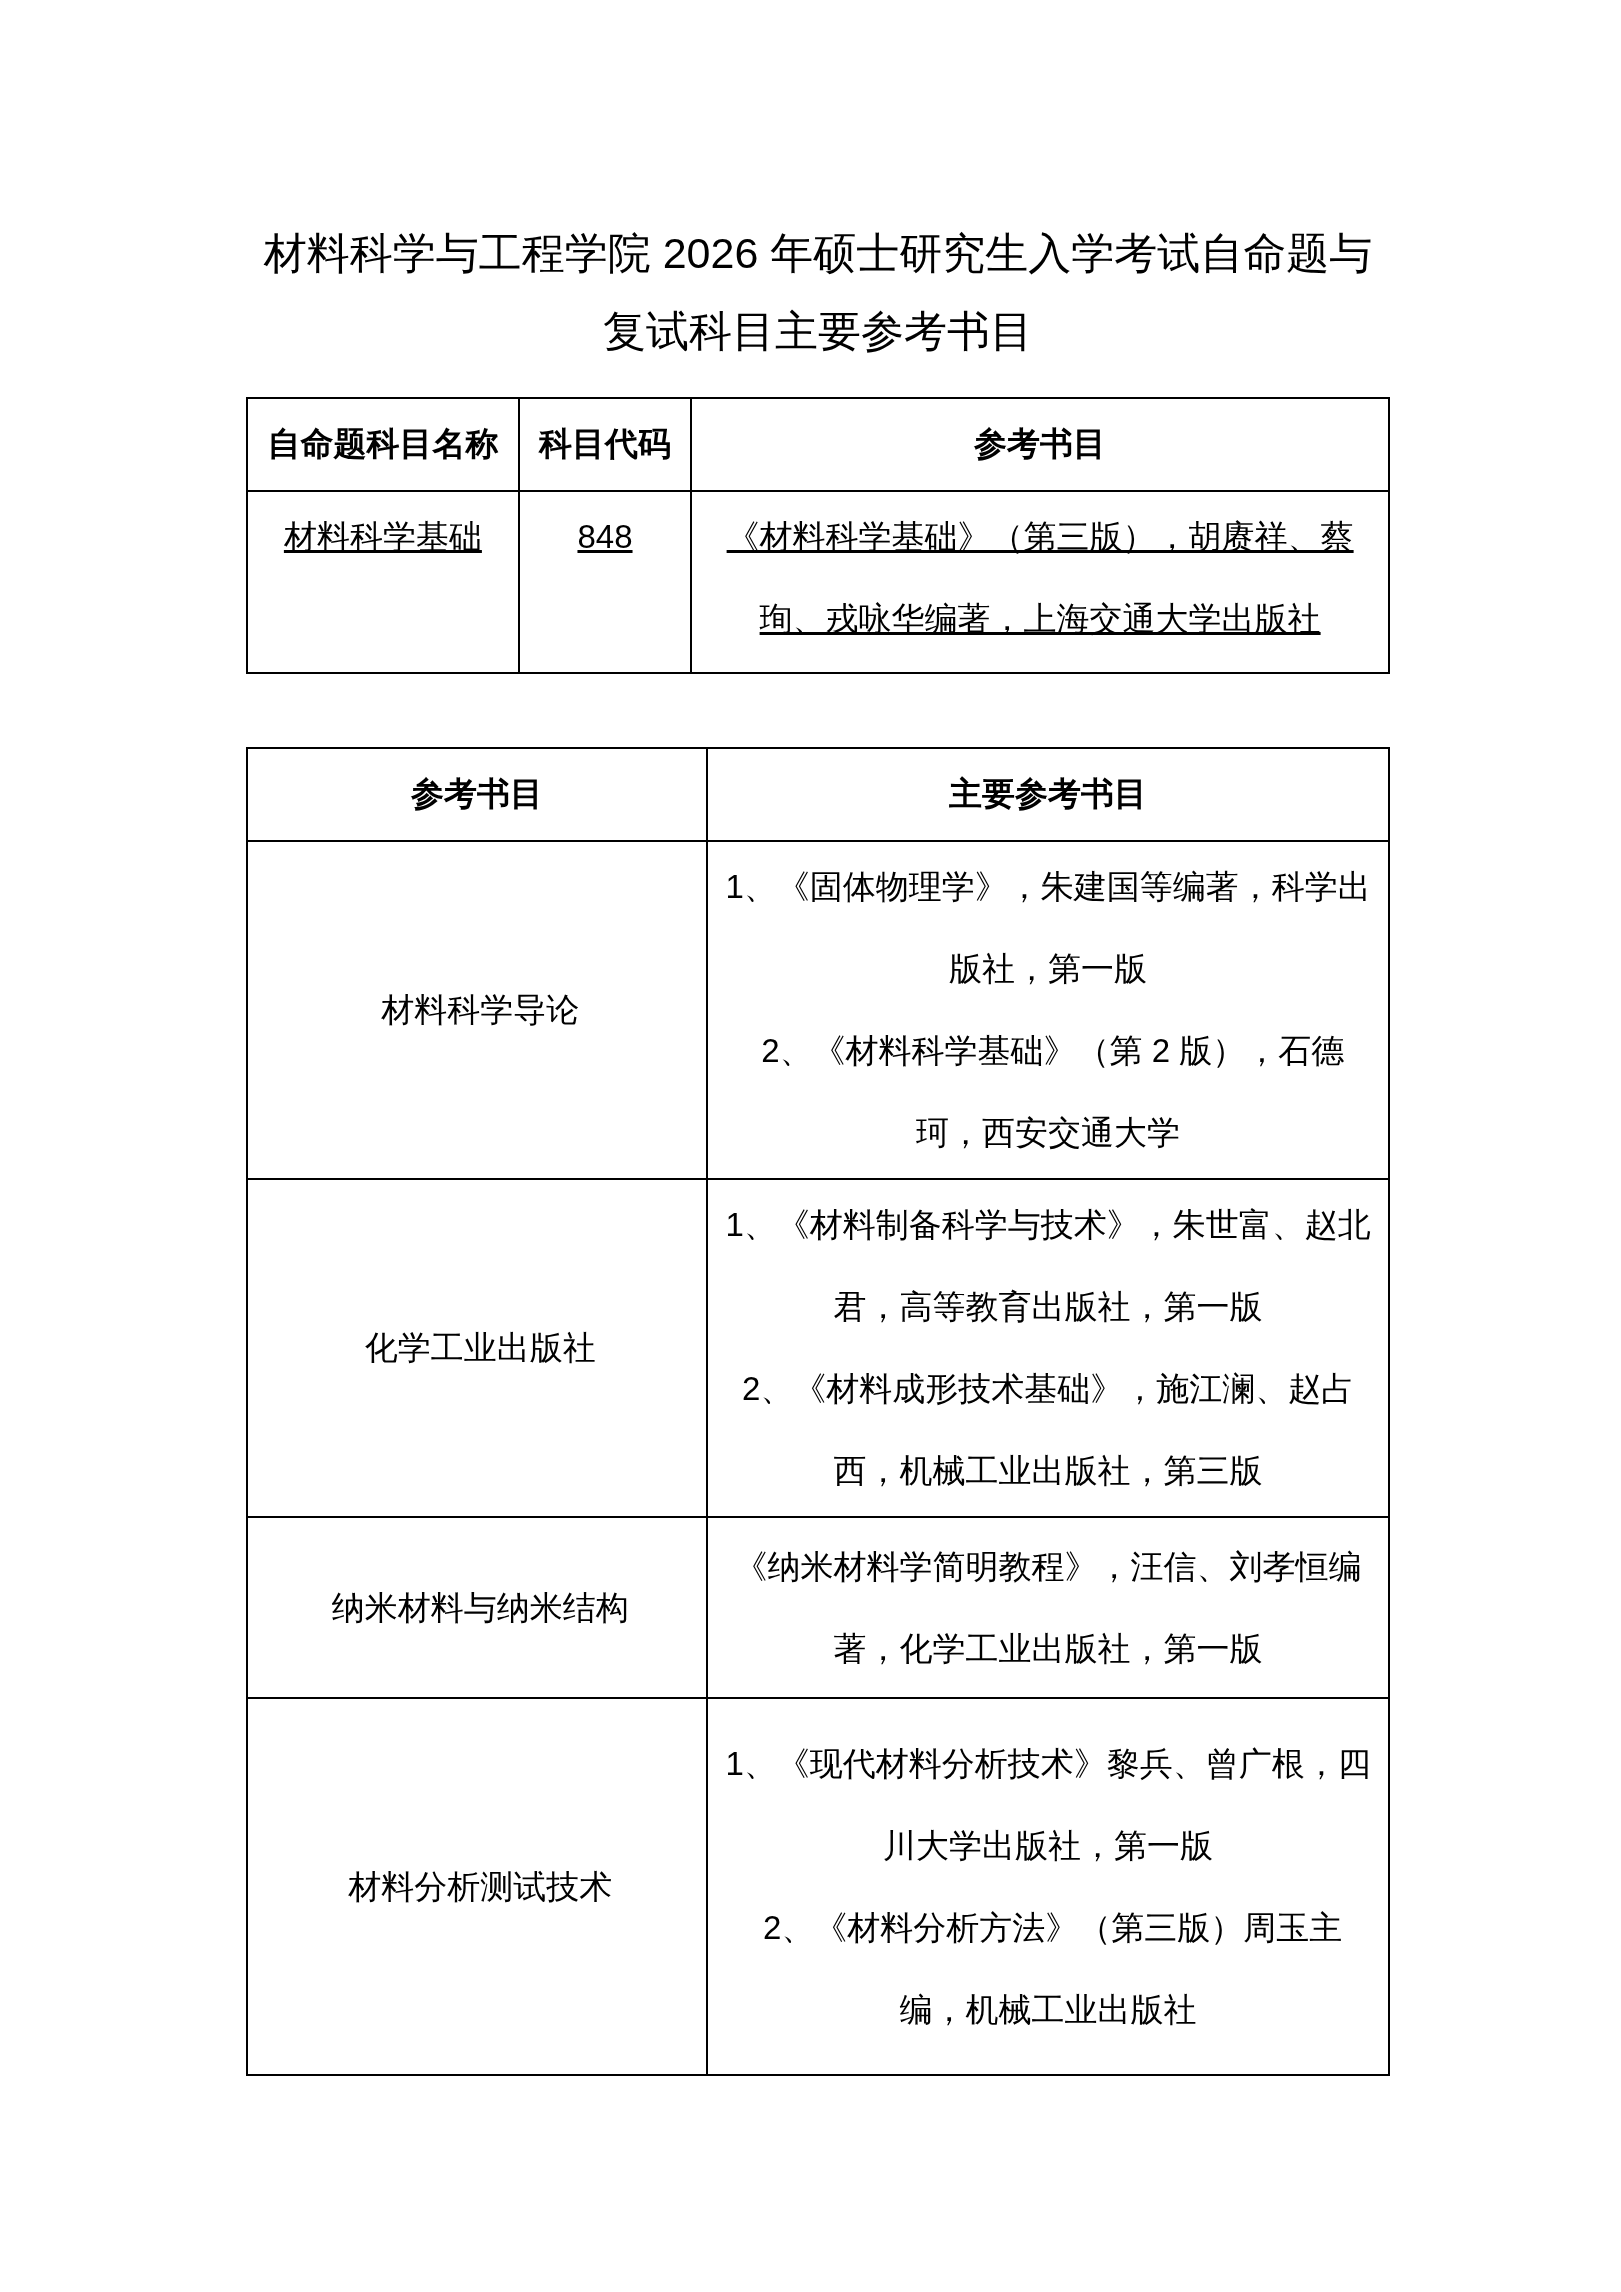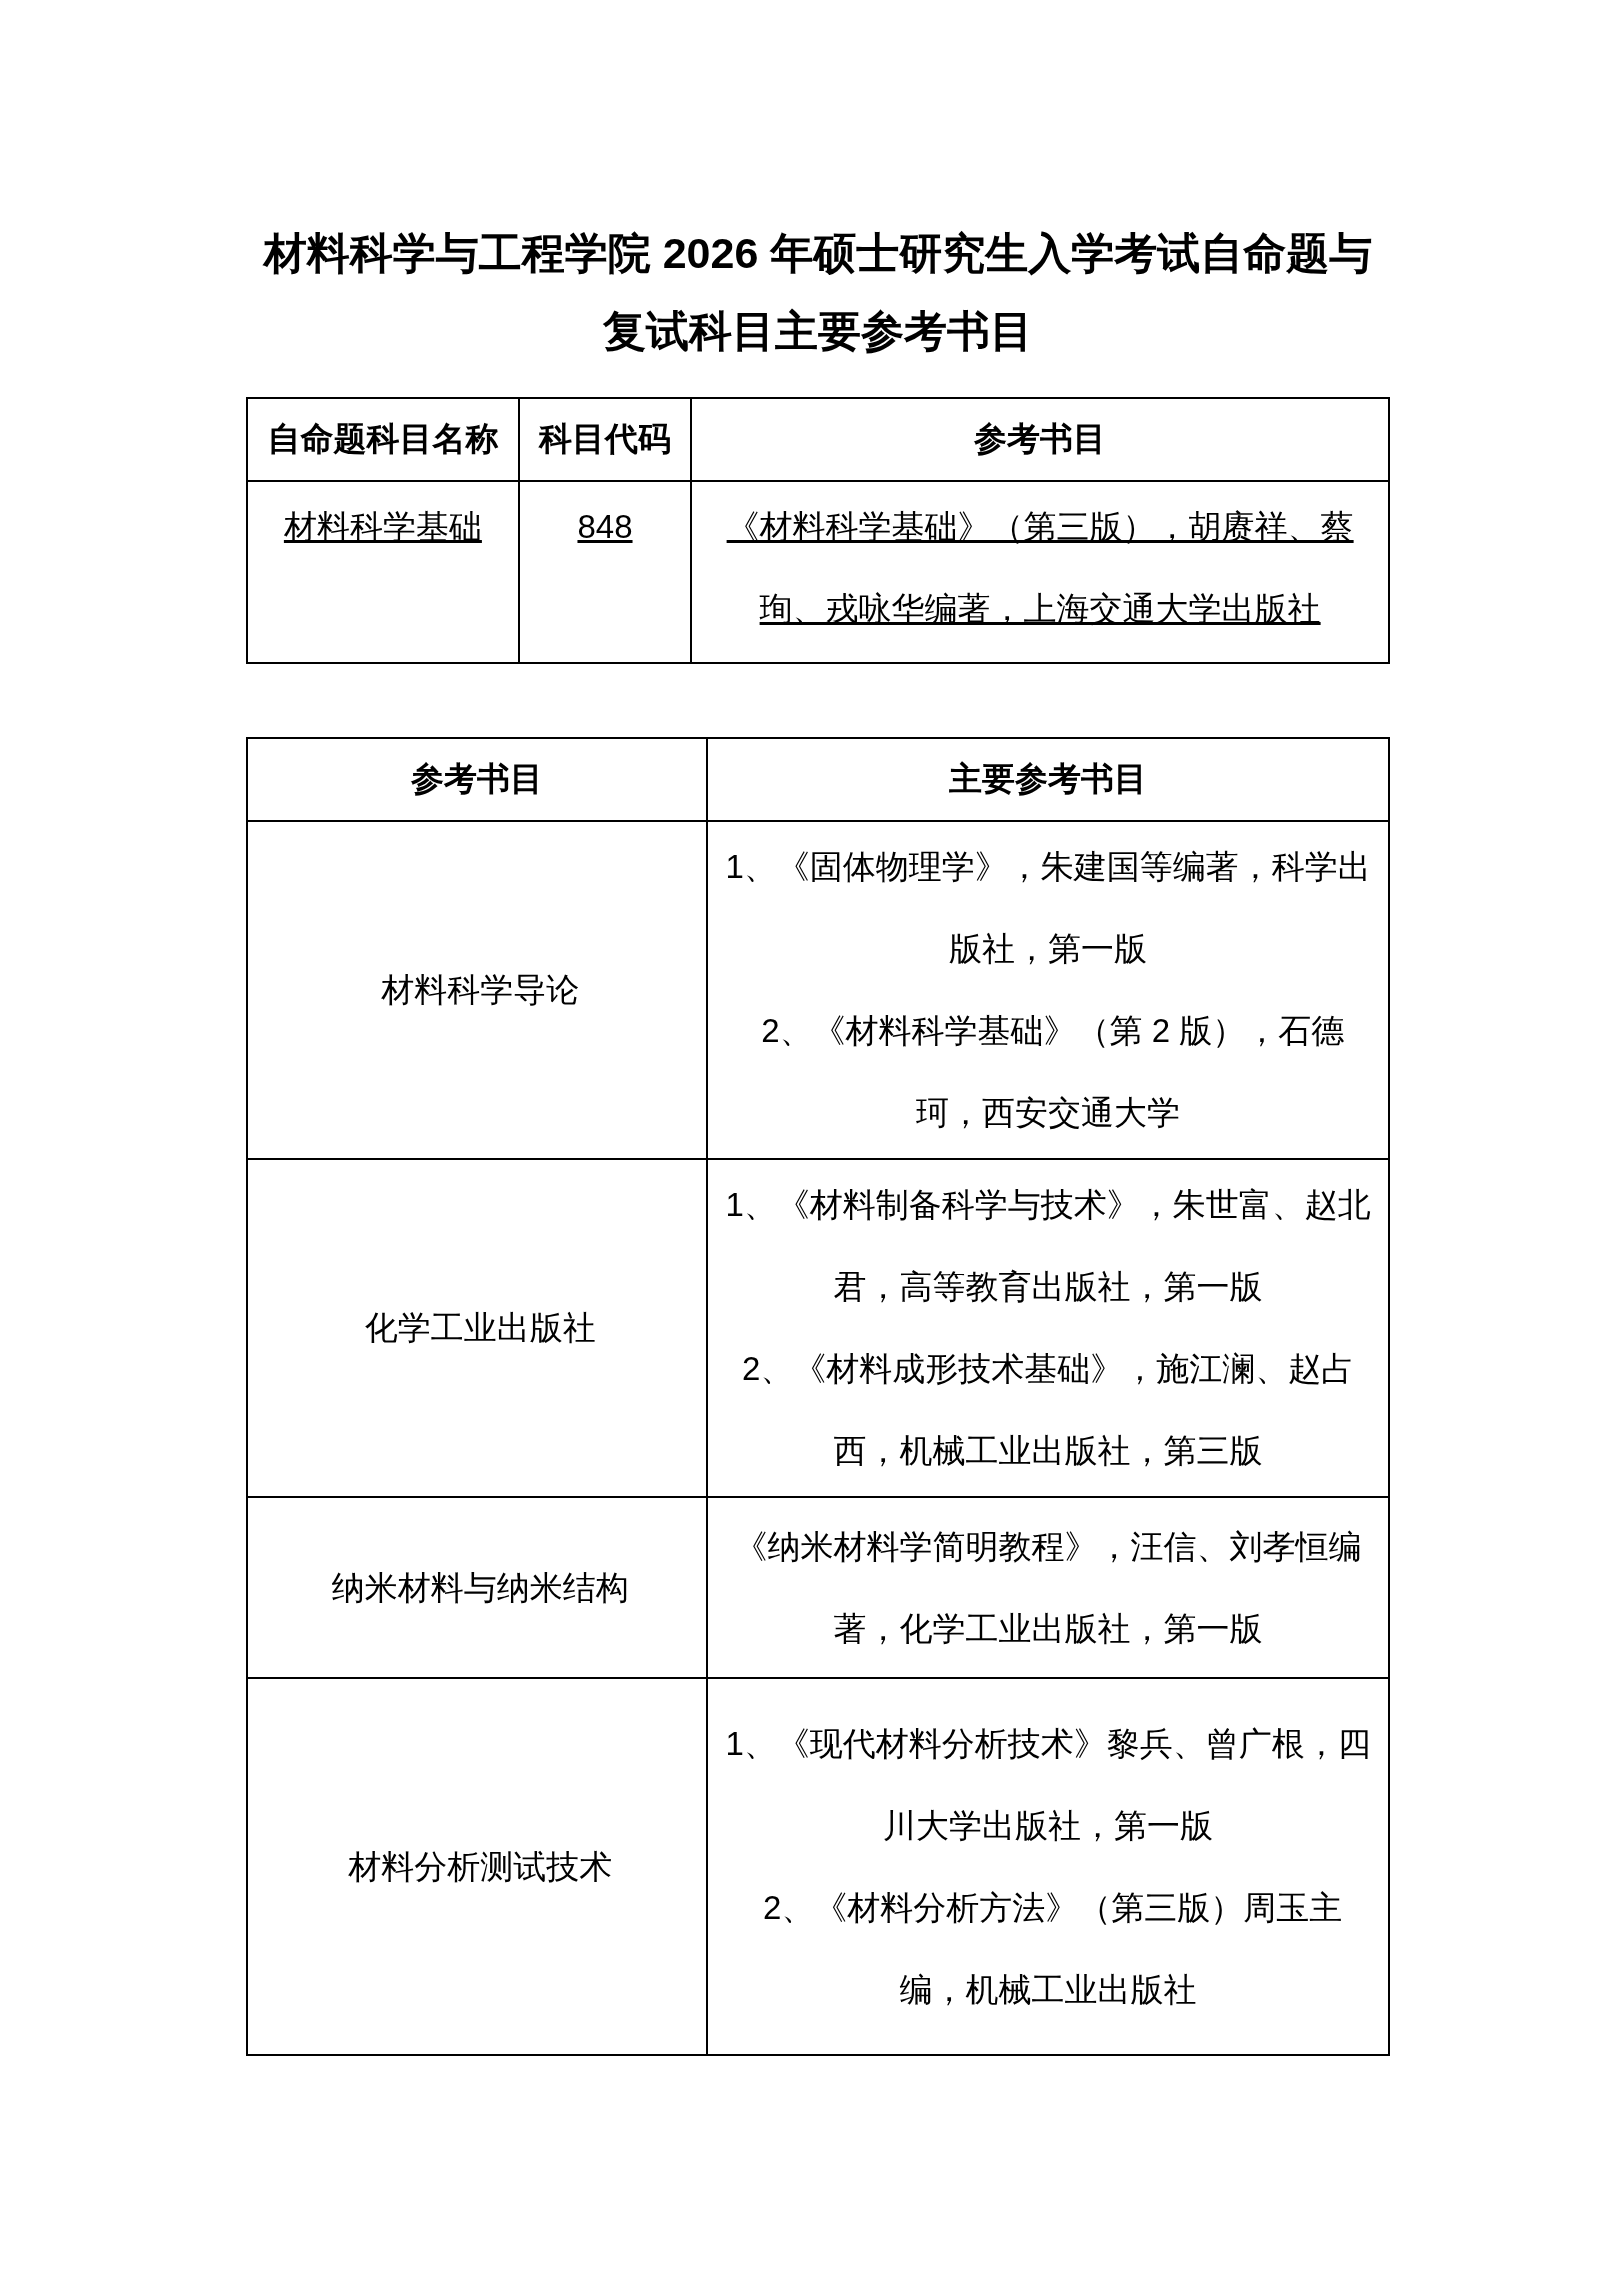--- a/index.html
+++ b/index.html
@@ -16,42 +16,42 @@
   }
   .content {
     position: absolute;
     left: 246px;
     top: 0;
     width: 1144px;
   }
   .title {
     margin: 214px 0 0 0;
     font-size: 43px;
-    font-weight: bold;
+    font-weight: normal;
     text-align: center;
     line-height: 78px;
   }
   .title-line { display: block; }
 
   table {
     border-collapse: collapse;
     width: 100%;
     table-layout: fixed;
   }
   .t1 { margin-top: 27.4px; }
   .t2 { margin-top: 73px; }
 
   th, td {
     border: 2px solid #000000;
     font-size: 33px;
     box-sizing: border-box;
     padding: 3.9px 5.9px;
   }
   th {
-    height: 83px;
+    height: 93px;
     font-weight: bold;
     text-align: center;
     vertical-align: middle;
     white-space: nowrap;
   }
 
   
   .t1 .col-subject { width: 23.8%; }
   .t1 .col-code    { width: 15.1%; }
   .t1 .col-ref     { width: 61.1%; }

